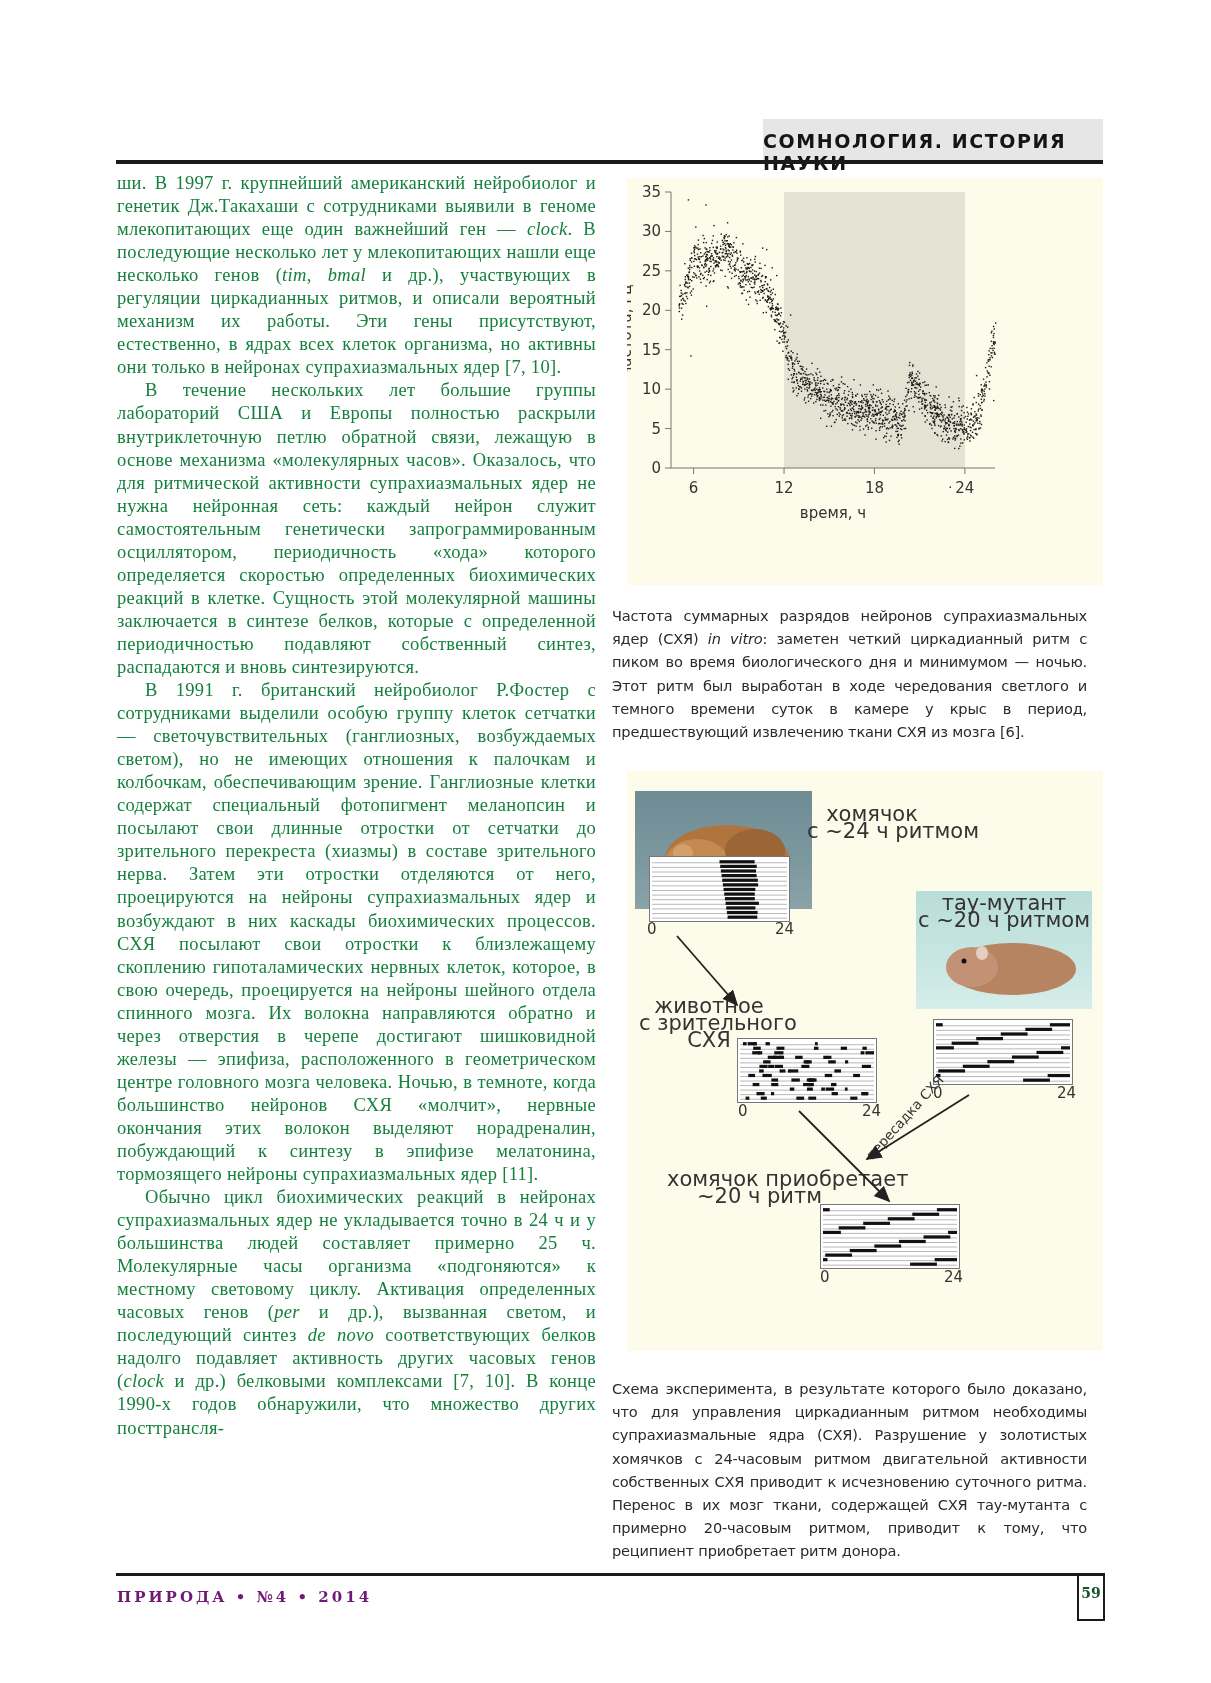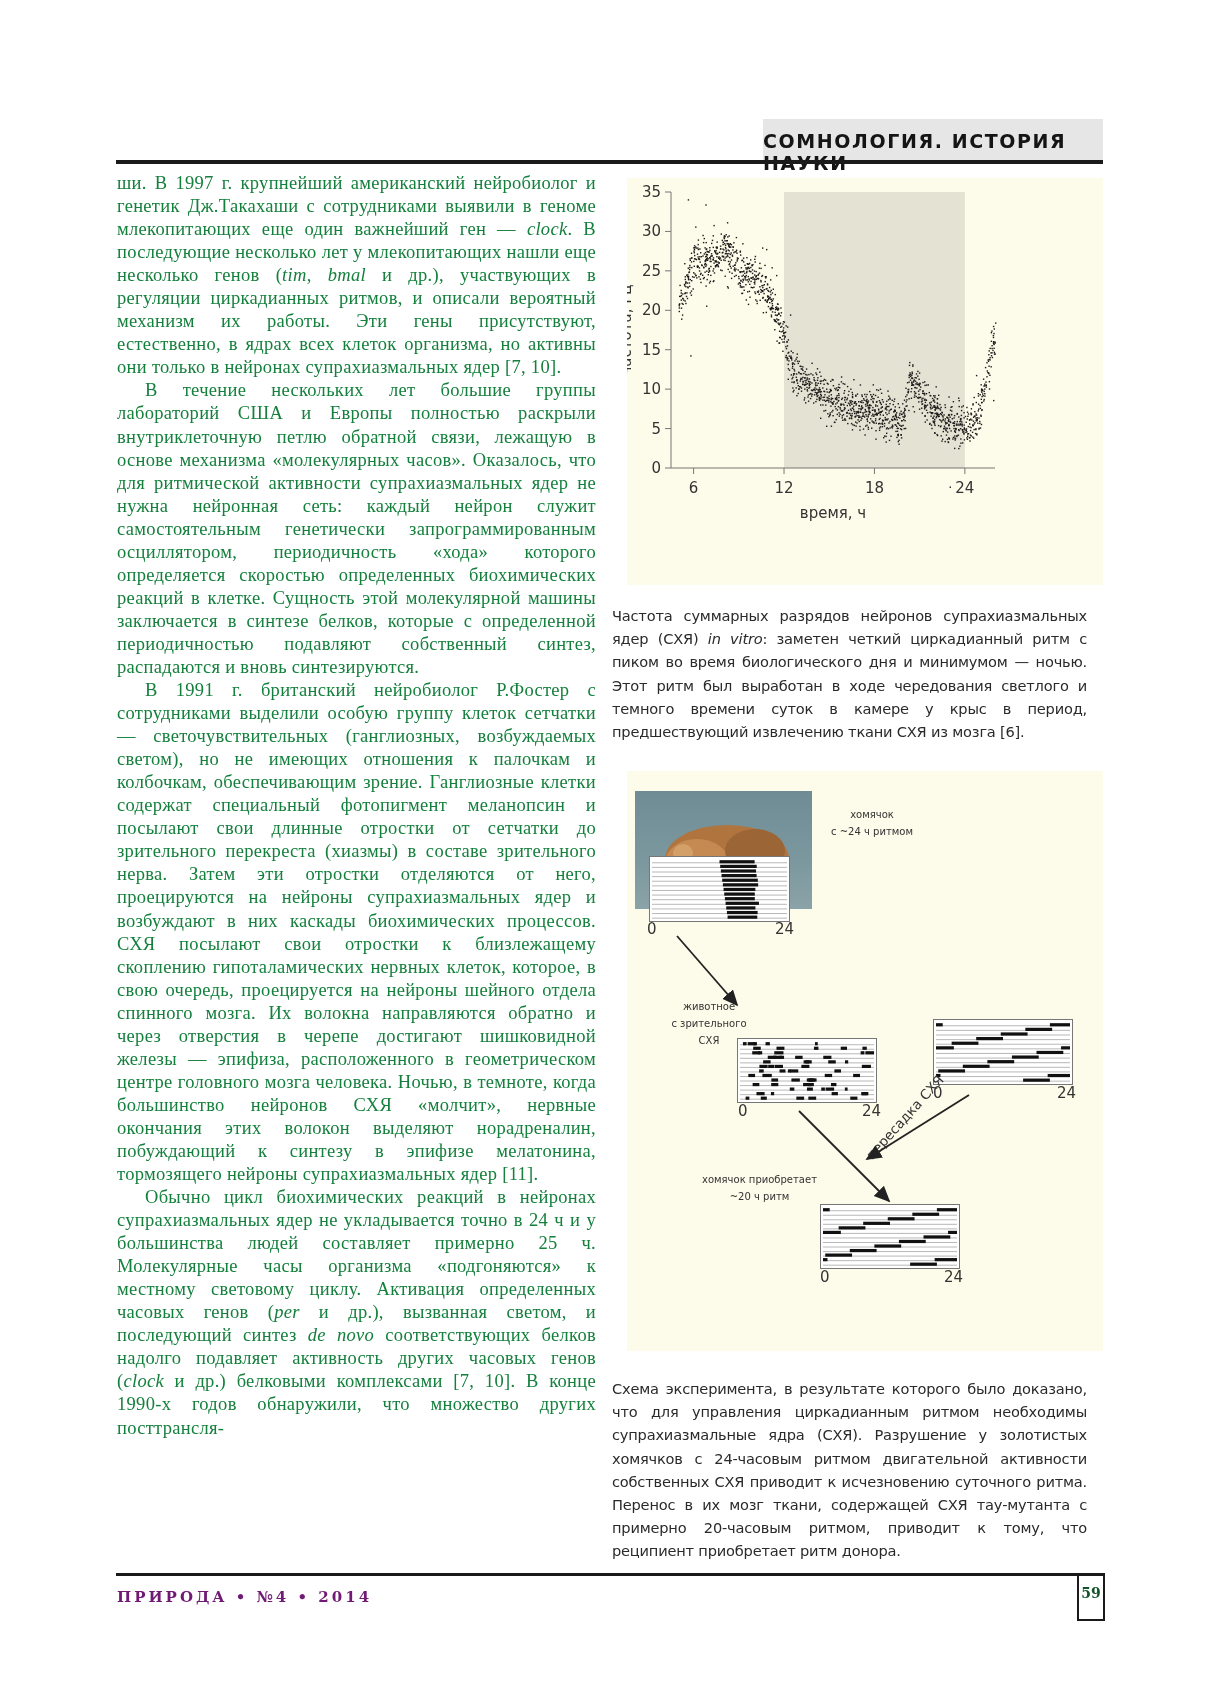--- a/index.html
+++ b/index.html
@@ -43,21 +43,21 @@
 
   .diagram-box {
     position: absolute; left: 627px; top: 771px; width: 476px; height: 580px;
     background: #fdfbe9;
   }
   .photo { position: absolute; overflow: hidden; }
   .photo1 { left: 8px; top: 20px; width: 177px; height: 118px; background: linear-gradient(180deg,#6f8c95 0%, #7c989f 60%, #8aa3a8 100%); }
   .photo2 { left: 289px; top: 120px; width: 176px; height: 118px; background: linear-gradient(180deg,#b9ddd8 0%, #c9e6e2 60%, #d6eeea 100%); }
 
   .diag-label {
-    position: absolute; font-family: "DejaVu Sans", sans-serif; font-size: 10px;
+    position: absolute; font-family: "DejaVu Sans", sans-serif; font-size: 21px;
     line-height: 17px; color: #333; text-align: center; white-space: nowrap;
   }
   .axis-num { position: absolute; font-family: "DejaVu Sans", sans-serif; font-size: 15px; color: #333; }
   .actogram { position: absolute; background: #ffffff; border: 1px solid #777; }
 
   .footer-rule { position: absolute; left: 116px; top: 1573px; width: 987px; height: 3px; background: #1a1a1a; }
   .footer-journal {
     position: absolute; left: 117px; top: 1588px;
     font-family: "DejaVu Serif", serif; font-weight: bold; font-size: 15px; letter-spacing: 3px; color: #701a75;
   }
@@ -1933,20 +1933,32 @@
       <ellipse cx="30" cy="82" rx="5" ry="3" fill="#e3b9a0"></ellipse>
       <rect x="50" y="96" width="10" height="6" fill="#e9cdb9"></rect>
       <rect x="100" y="96" width="14" height="6" fill="#e9cdb9"></rect>
     </svg>
   </div>
   <div class="diag-label" style="left:180px; top:35px; width:130px;">
     <div>хомячок</div>
     <div>с ~24 ч ритмом</div>
   </div>
 
+  <div class="photo photo2">
+    <svg width="176" height="118">
+      <ellipse cx="96" cy="78" rx="64" ry="26" fill="#b78462"></ellipse>
+      <ellipse cx="56" cy="76" rx="26" ry="20" fill="#c39274"></ellipse>
+      <circle cx="48" cy="70" r="2.5" fill="#111"></circle>
+      <ellipse cx="66" cy="62" rx="6" ry="7" fill="#e5cfc0"></ellipse>
+    </svg>
+    <div class="diag-label" style="left:0; top:4px; width:176px;">
+      <div>тау-мутант</div>
+      <div>с ~20 ч ритмом</div>
+    </div>
+  </div>
 
   <div class="actogram" style="left:22px; top:85px; width:139px; height:64px;">
     <svg id="acto-wt" width="139" height="64">
         <line x1="2" x2="137" y1="5.769230769230768" y2="5.769230769230768" stroke="#888" stroke-width="0.6"></line>
         <rect x="69.5" y="3.169230769230768" width="35.10012678466749" height="3.2" fill="#111"></rect>
         <line x1="2" x2="137" y1="10.384615384615383" y2="10.384615384615383" stroke="#888" stroke-width="0.6"></line>
         <rect x="70.175" y="7.784615384615384" width="36.555912166397015" height="3.2" fill="#111"></rect>
         <line x1="2" x2="137" y1="14.999999999999998" y2="14.999999999999998" stroke="#888" stroke-width="0.6"></line>
         <rect x="70.85" y="12.399999999999999" width="35.1908062177159" height="3.2" fill="#111"></rect>
         <line x1="2" x2="137" y1="19.615384615384617" y2="19.615384615384617" stroke="#888" stroke-width="0.6"></line>

